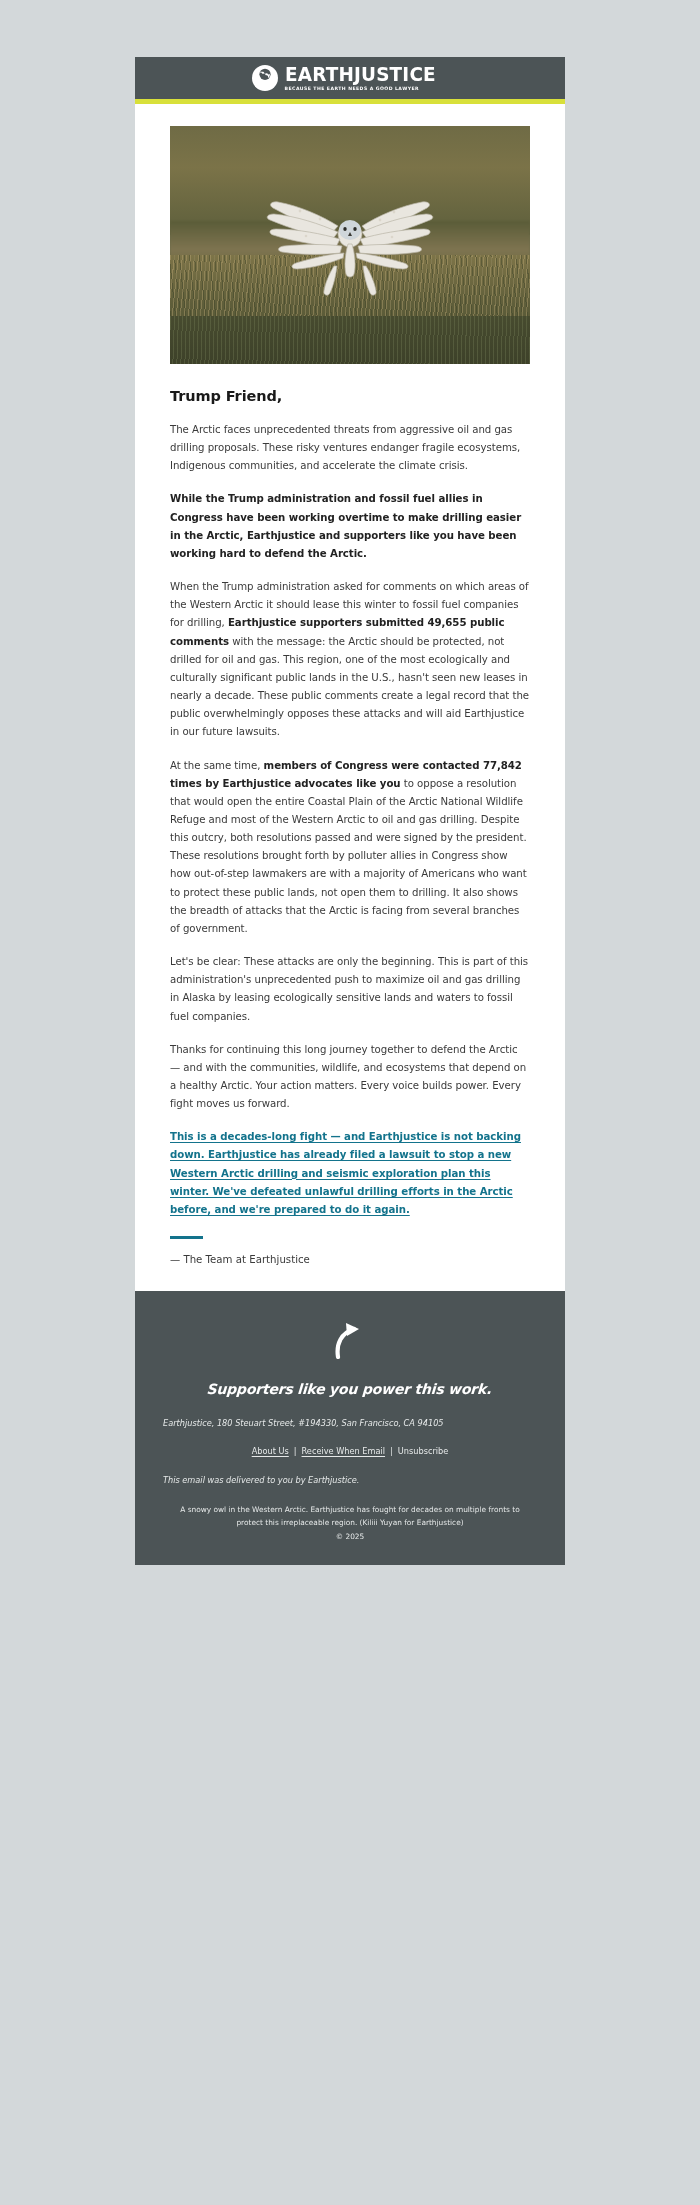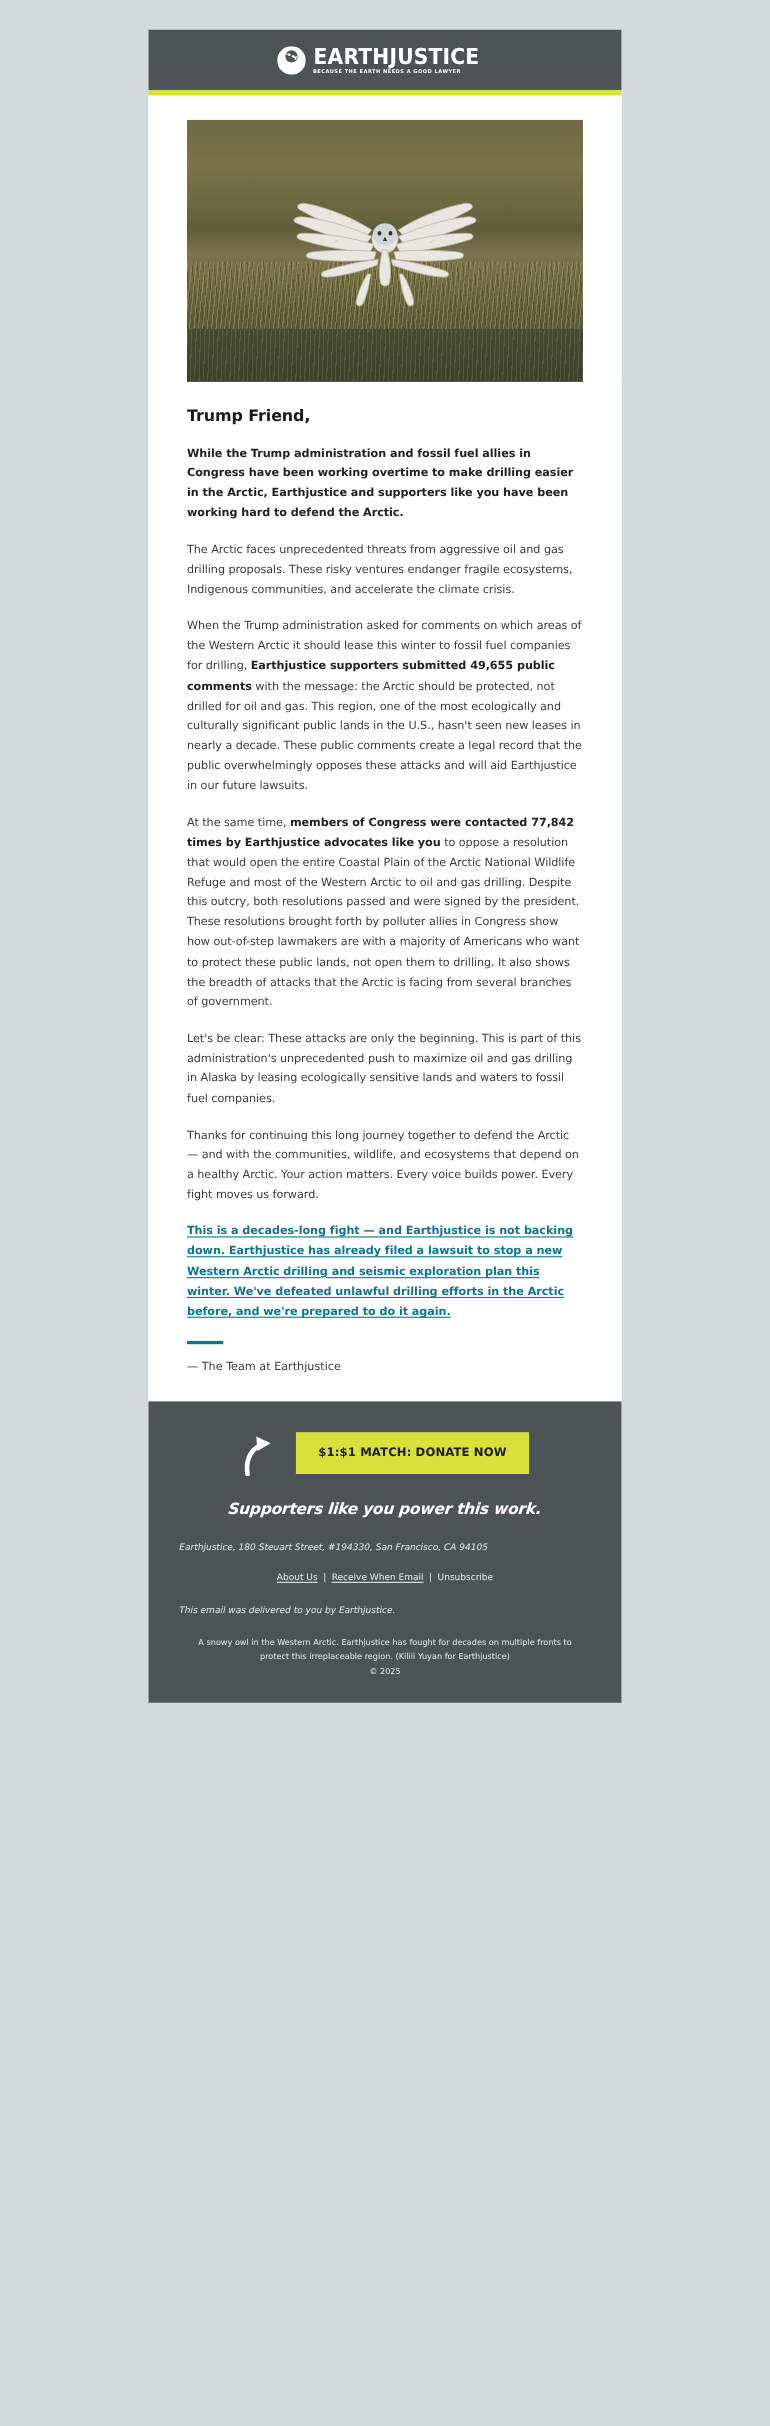--- a/index.html
+++ b/index.html
@@ -17,24 +17,25 @@
   }
   .email {
     width: 430px;
     margin: 0 auto;
     background: #ffffff;
   }
 
   
   .masthead {
     background: #4c5456;
-    height: 55px;
+    height: 42px;
     display: flex;
     align-items: center;
     justify-content: center;
+    margin-top: 30px;
   }
   .logo-lockup { display: flex; align-items: center; gap: 7px; }
   .logo-mark {
     width: 26px; height: 26px;
     flex: none;
     display: block;
   }
   .logo-text { display: flex; flex-direction: column; align-items: flex-start; }
   .logo-word {
     color: #ffffff;
@@ -279,23 +280,23 @@
                 <circle cx="158" cy="71" r="1.3"></circle>
             </g>
           </svg>
         </div>
       </div>
     </div>
 
     <div class="body">
       <h1 class="greeting">Trump Friend,</h1>
 
+      <p class="copy">The Arctic faces unprecedented threats from aggressive oil and gas drilling proposals. These risky ventures endanger fragile ecosystems, Indigenous communities, and accelerate the climate crisis.</p>
+
       <p class="copy all-bold">While the Trump administration and fossil fuel allies in Congress have been working overtime to make drilling easier in the Arctic, Earthjustice and supporters like you have been working hard to defend the Arctic.</p>
-
-      <p class="copy">The Arctic faces unprecedented threats from aggressive oil and gas drilling proposals. These risky ventures endanger fragile ecosystems, Indigenous communities, and accelerate the climate crisis.</p>
 
       <p class="copy"><span>When the Trump administration asked for comments on which areas of the Western Arctic it should lease this winter to fossil fuel companies for drilling, </span><b>Earthjustice supporters submitted 49,655 public comments</b><span> with the message: the Arctic should be protected, not drilled for oil and gas. This region, one of the most ecologically and culturally significant public lands in the U.S., hasn't seen new leases in nearly a decade. These public comments create a legal record that the public overwhelmingly opposes these attacks and will aid Earthjustice in our future lawsuits.</span></p>
 
       <p class="copy"><span>At the same time, </span><b>members of Congress were contacted 77,842 times by Earthjustice advocates like you</b><span> to oppose a resolution that would open the entire Coastal Plain of the Arctic National Wildlife Refuge and most of the Western Arctic to oil and gas drilling. Despite this outcry, both resolutions passed and were signed by the president. These resolutions brought forth by polluter allies in Congress show how out-of-step lawmakers are with a majority of Americans who want to protect these public lands, not open them to drilling. It also shows the breadth of attacks that the Arctic is facing from several branches of government.</span></p>
 
       <p class="copy">Let's be clear: These attacks are only the beginning. This is part of this administration's unprecedented push to maximize oil and gas drilling in Alaska by leasing ecologically sensitive lands and waters to fossil fuel companies.</p>
 
       <p class="copy">Thanks for continuing this long journey together to defend the Arctic — and with the communities, wildlife, and ecosystems that depend on a healthy Arctic. Your action matters. Every voice builds power. Every fight moves us forward.</p>
 
       <p class="copy linkblock"><a class="cta-link" href="#">This is a decades-long fight — and Earthjustice is not backing down. Earthjustice has already filed a lawsuit to stop a new Western Arctic drilling and seismic exploration plan this winter. We've defeated unlawful drilling efforts in the Arctic before, and we're prepared to do it again.</a></p>
@@ -307,21 +308,20 @@
 
     <div class="footer">
 
       <div class="cta-row">
         <span class="arrow-ic">
           <svg width="36" height="42" viewBox="0 0 36 42" xmlns="http://www.w3.org/2000/svg">
             <path d="M6 40C4 27 9 16 22 12" stroke="#ffffff" stroke-width="4.2" fill="none" stroke-linecap="round"></path>
             <path d="M14 6l13 6-12 7z" fill="#ffffff"></path>
           </svg>
         </span>
-        <button class="donate-btn">$1:$1 MATCH: DONATE NOW</button>
       </div>
 
       <p class="script-line">Supporters like you power this work.</p>
 
       <p class="foot-line">Earthjustice, 180 Steuart Street, #194330, San Francisco, CA 94105</p>
 
       <div class="foot-links">
         <a href="#">About Us</a><span class="sep">|</span><a href="#">Receive When Email</a><span class="sep">|</span><a href="#" class="plain">Unsubscribe</a>
       </div>
 

